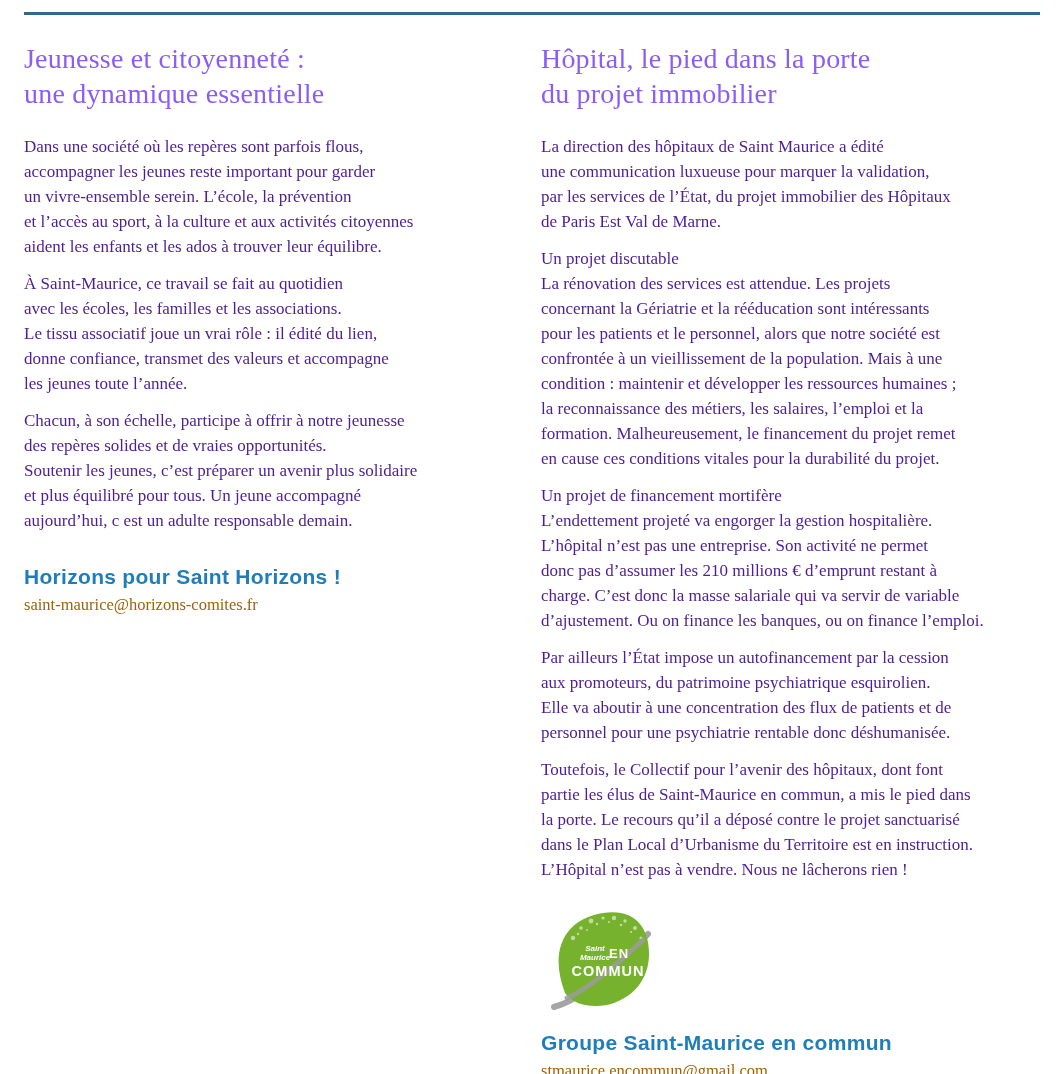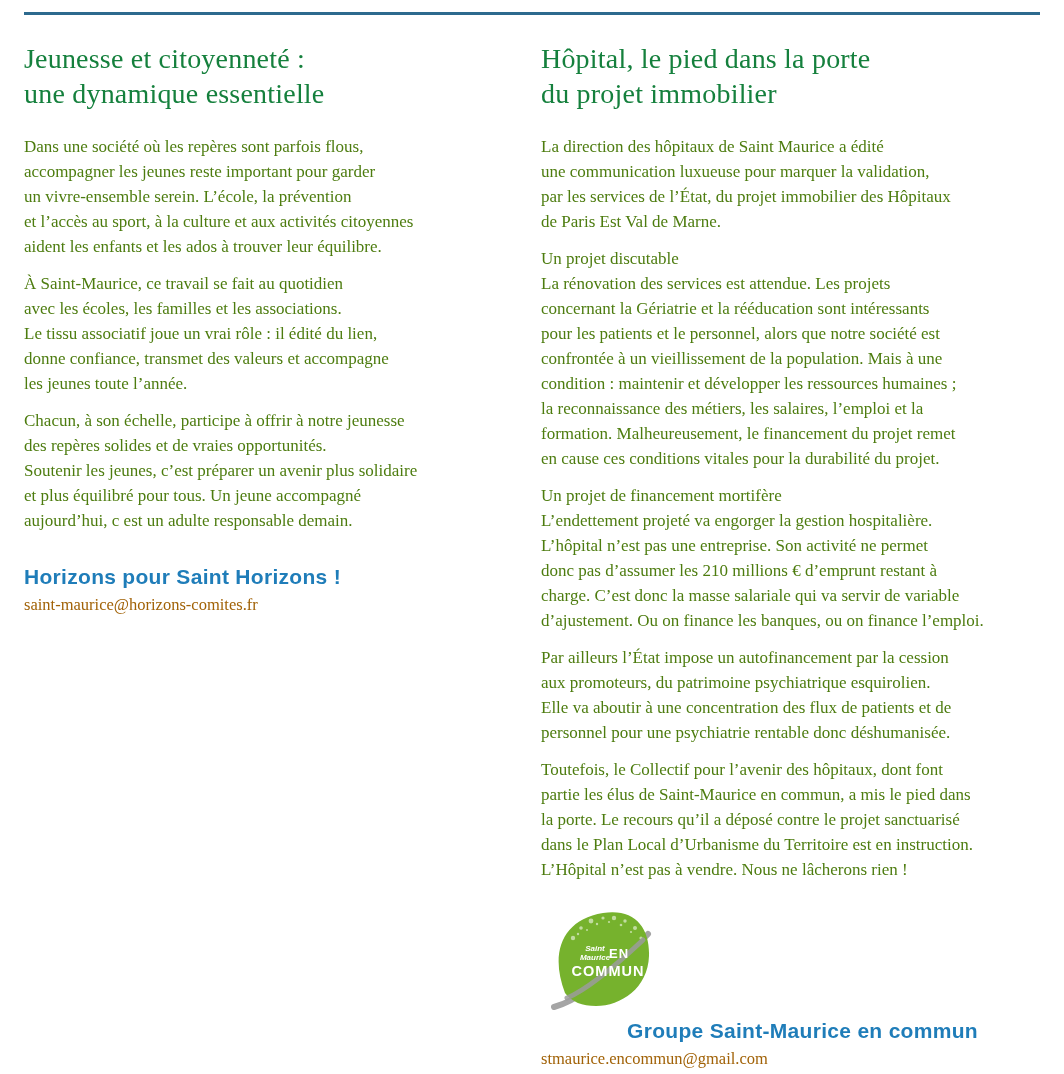--- a/index.html
+++ b/index.html
@@ -37,31 +37,31 @@
   .col-right {
     width: 523px;
     flex: 0 0 523px;
     margin-left: 24px;
   }
   h1.article-title {
     font-family: "Liberation Serif", serif;
     font-weight: 400;
     font-size: 28px;
     line-height: 35px;
-    color: #15803d;
+    color: #8b5cf6;
     margin: 0 0 23px 0;
     white-space: pre-line;
     letter-spacing: 0.2px;
   }
   p.para {
     font-size: 17px;
     line-height: 25px;
     margin: 0 0 12px 0;
     white-space: pre-line;
-    color: #4d7c0f;
+    color: #4c1d95;
   }
   .group-name {
     font-family: "Liberation Sans", sans-serif;
     font-weight: 700;
     font-size: 21px;
     line-height: 26px;
     color: #1f7db9;
     letter-spacing: 0.3px;
     margin-top: 31px;
   }
@@ -71,22 +71,21 @@
     margin-top: 4px;
     color: #a16207;
   }
   .logo-wrap {
     margin-top: 24px;
     margin-left: 10px;
     width: 102px;
     height: 104px;
   }
   .col-right .group-name {
-    margin-top: 8px;
-    text-align: center;
+    margin-top: 20px;
   }
 </style>
 </head>
 <body>
 
 <div class="top-rule"></div>
 
 <div class="columns">
 
   <div class="col-left">

